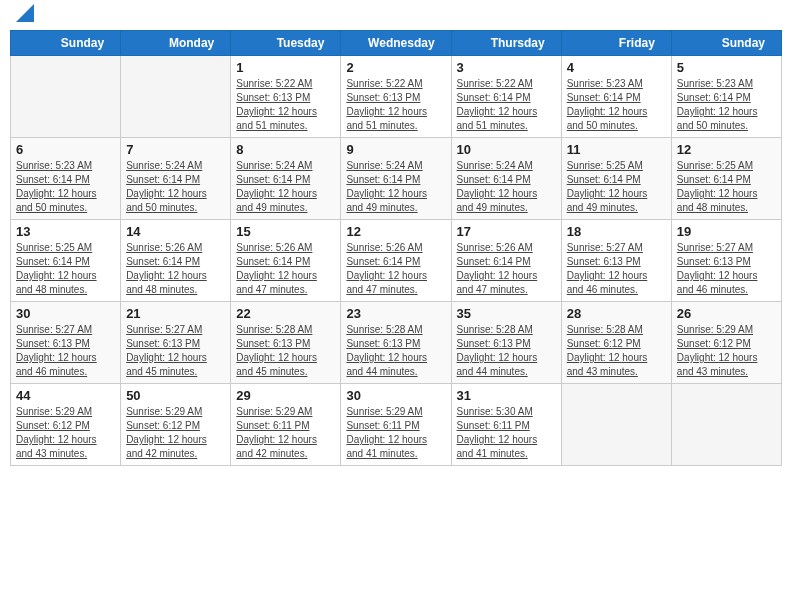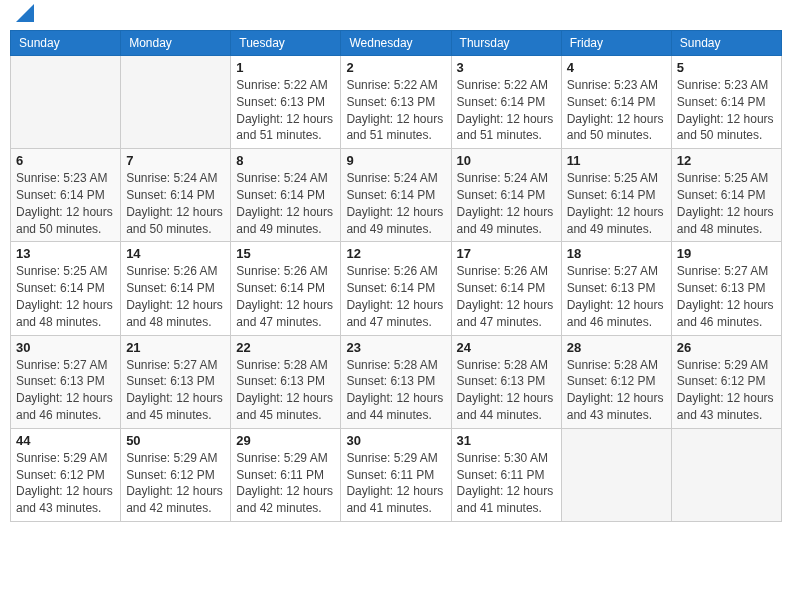--- a/index.html
+++ b/index.html
@@ -48,24 +48,24 @@
     }
     .calendar {
       width: 100%;
       border-collapse: collapse;
       border: 1px solid #bbb;
     }
     .calendar th {
       background-color: #2176c7;
       color: #fff;
       font-size: 12px;
-      font-weight: normal;
-      padding: 5px 8px;
+      font-weight: bold;
+      padding: 5px 16px;
       border: 1px solid #1a6bb5;
-      text-align: left;
+      text-align: right;
     }
     .calendar td {
       vertical-align: top;
       border: 1px solid #ccc;
       padding: 4px 5px;
       width: 110px;
       min-height: 80px;
       font-size: 10.5px;
       color: #333;
       background: #fff;
@@ -79,23 +79,24 @@
     .calendar tr:nth-child(even) td.empty {
       background: #f0f0f0;
     }
     .day-number {
       font-size: 13px;
       font-weight: bold;
       color: #222;
       margin-bottom: 2px;
     }
     .day-detail {
-      font-size: 12px;
+      font-size: 10px;
       color: #444;
       line-height: 1.4;
+      text-decoration: underline;
     }
   </style>
 </head>
 <body>
 
 <div class="header">
   <div class="logo">
     <div>
       <div style="display:flex;align-items:center;">
         <span class="logo-text-general"></span>
@@ -221,21 +222,21 @@
         </td>
         <td>
           <div class="day-number">22</div>
           <div class="day-detail">Sunrise: 5:28 AM<br>Sunset: 6:13 PM<br>Daylight: 12 hours and 45 minutes.</div>
         </td>
         <td>
           <div class="day-number">23</div>
           <div class="day-detail">Sunrise: 5:28 AM<br>Sunset: 6:13 PM<br>Daylight: 12 hours and 44 minutes.</div>
         </td>
         <td>
-          <div class="day-number">24</div>
+          <div class="day-number">35</div>
           <div class="day-detail">Sunrise: 5:28 AM<br>Sunset: 6:13 PM<br>Daylight: 12 hours and 44 minutes.</div>
         </td>
         <td>
           <div class="day-number">28</div>
           <div class="day-detail">Sunrise: 5:28 AM<br>Sunset: 6:12 PM<br>Daylight: 12 hours and 43 minutes.</div>
         </td>
         <td>
           <div class="day-number">26</div>
           <div class="day-detail">Sunrise: 5:29 AM<br>Sunset: 6:12 PM<br>Daylight: 12 hours and 43 minutes.</div>
         </td>

